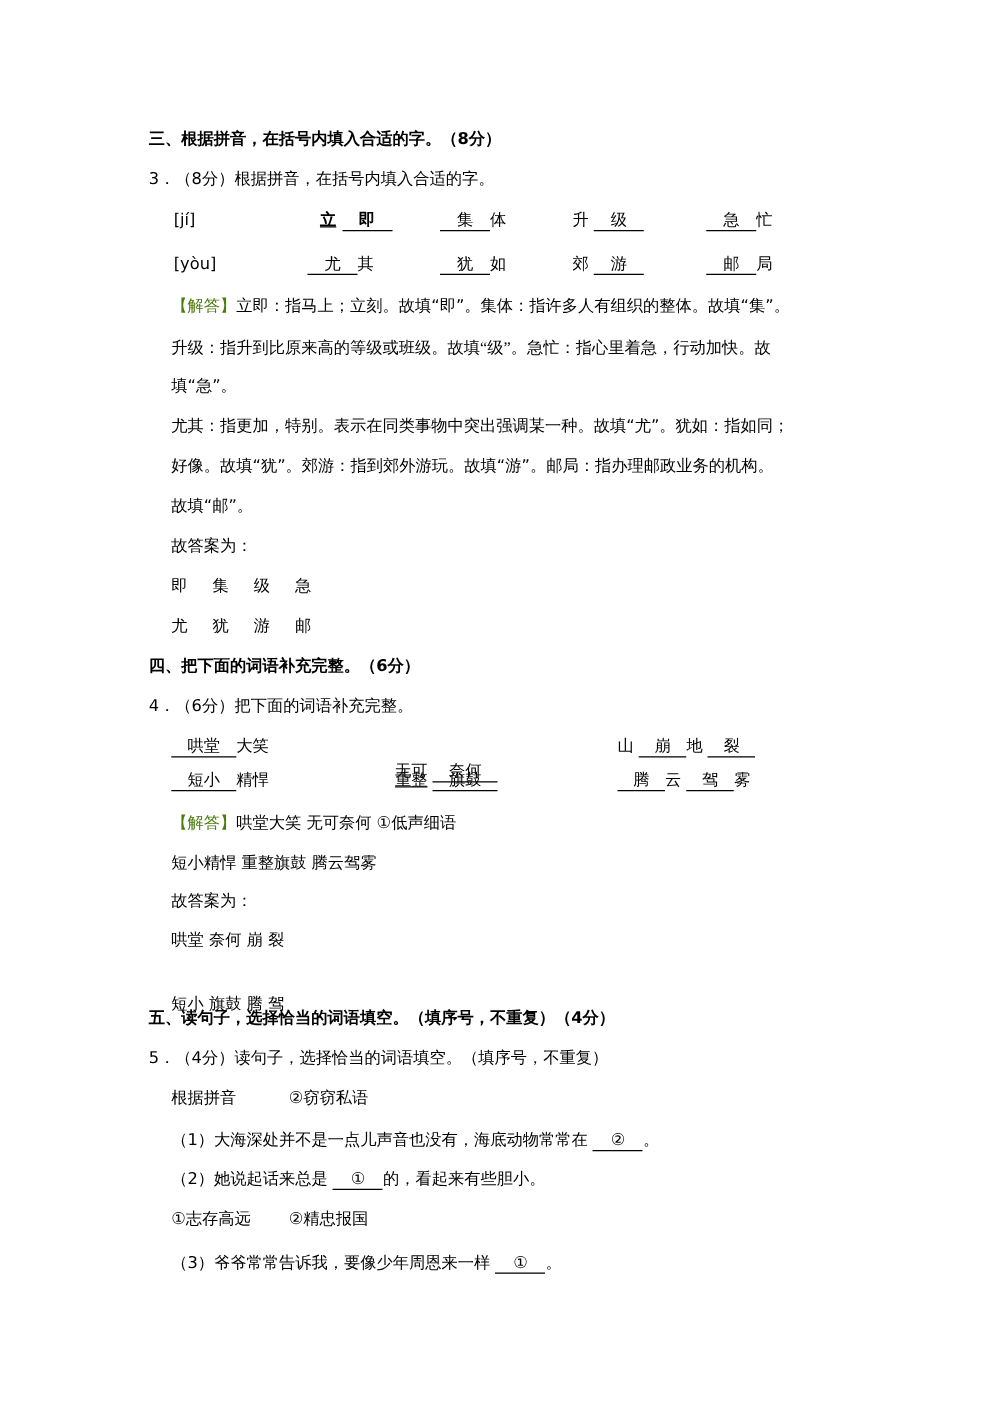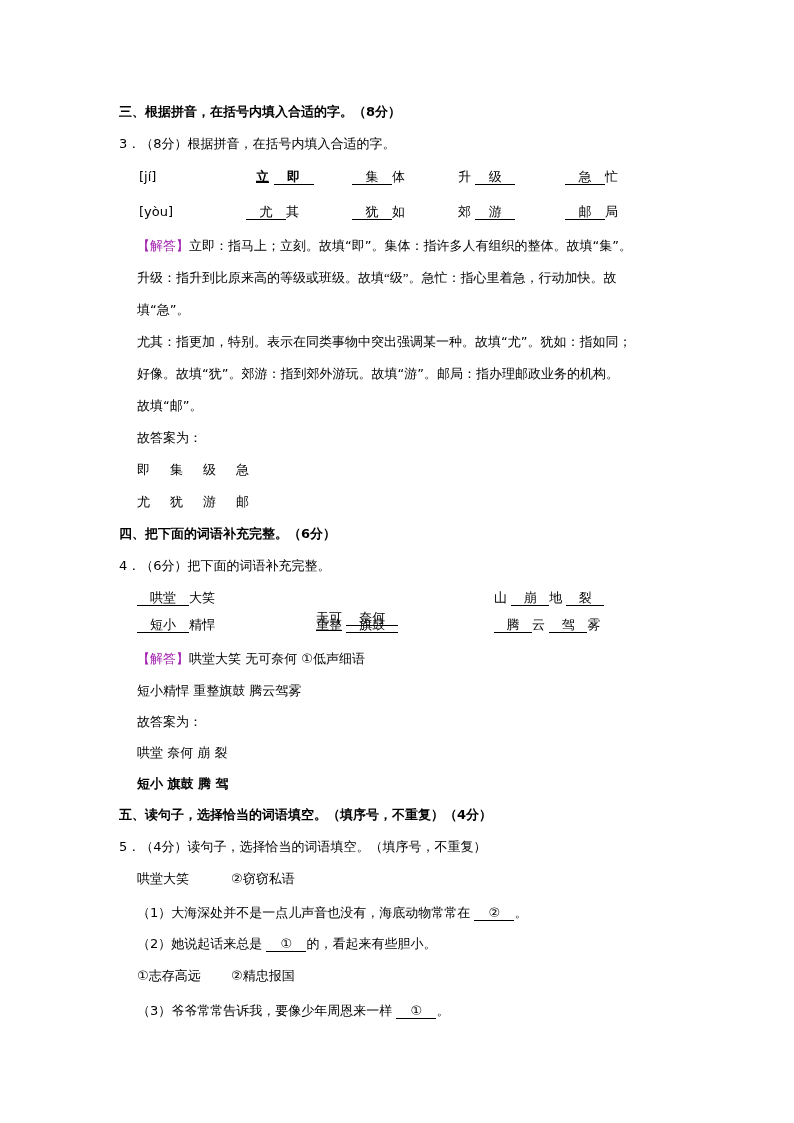--- a/index.html
+++ b/index.html
@@ -1,20 +1,20 @@
 <!DOCTYPE html>
 <html><head>
   <meta charset="utf-8">
   <style>
     html, body { margin:0; padding:0; background:#ffffff; }
     body { width:794px; height:1123px; position:relative; overflow:hidden;
            font-family:"DejaVu Sans", sans-serif; color:#000; font-size:13px; }
     .abs { position:absolute; white-space:nowrap; line-height:16px; }
     .bold { font-weight:bold; }
-    .blue { color:#a21caf; }
+    .blue { color:#4d7c0f; }
     .u { text-decoration:underline; }
     .blank { display:inline-block; border-bottom:1px solid #000; text-align:center; line-height:15px; }
   </style>
 </head>
 <body>
 
 <div class="abs bold" style="left:119px;top:104px;">三、根据拼音，在括号内填入合适的字。（8分）</div>
 <div class="abs" style="left:119px;top:136px;">3．（8分）根据拼音，在括号内填入合适的字。</div>
 
 <div class="abs" style="left:139px;top:169px;">[jí]</div>
@@ -92,27 +92,27 @@
   <span class="blank" style="width:38px;">腾</span><span>云</span>
   <span class="blank" style="width:38px;">驾</span><span>雾</span>
 </div>
 
 <div class="abs" style="left:137px;top:651px;">
   <span class="blue">【解答】</span><span>哄堂大笑 无可奈何 ①低声细语</span>
 </div>
 <div class="abs" style="left:137px;top:683px;">短小精悍 重整旗鼓 腾云驾雾</div>
 <div class="abs" style="left:137px;top:714px;">故答案为：</div>
 <div class="abs" style="left:137px;top:745px;">哄堂 奈何 崩 裂</div>
-<div class="abs" style="left:137px;top:776px;font-weight:bold;">短小 旗鼓 腾 驾</div>
+<div class="abs" style="left:137px;top:796px;">短小 旗鼓 腾 驾</div>
 
 <div class="abs bold" style="left:119px;top:807px;">五、读句子，选择恰当的词语填空。（填序号，不重复）（4分）</div>
 <div class="abs" style="left:119px;top:839px;">5．（4分）读句子，选择恰当的词语填空。（填序号，不重复）</div>
 
 <div class="abs" style="left:137px;top:871px;">
-  <span style="display:inline-block;width:94px;">哄堂大笑</span><span>②窃窃私语</span>
+  <span style="display:inline-block;width:94px;">根据拼音</span><span>②窃窃私语</span>
 </div>
 <div class="abs" style="left:137px;top:905px;">
   <span>（1）大海深处并不是一点儿声音也没有，海底动物常常在</span>
   <span class="blank" style="width:40px;">②</span><span>。</span>
 </div>
 <div class="abs" style="left:137px;top:936px;">
   <span>（2）她说起话来总是</span>
   <span class="blank" style="width:40px;">①</span><span>的，看起来有些胆小。</span>
 </div>
 <div class="abs" style="left:137px;top:968px;">

